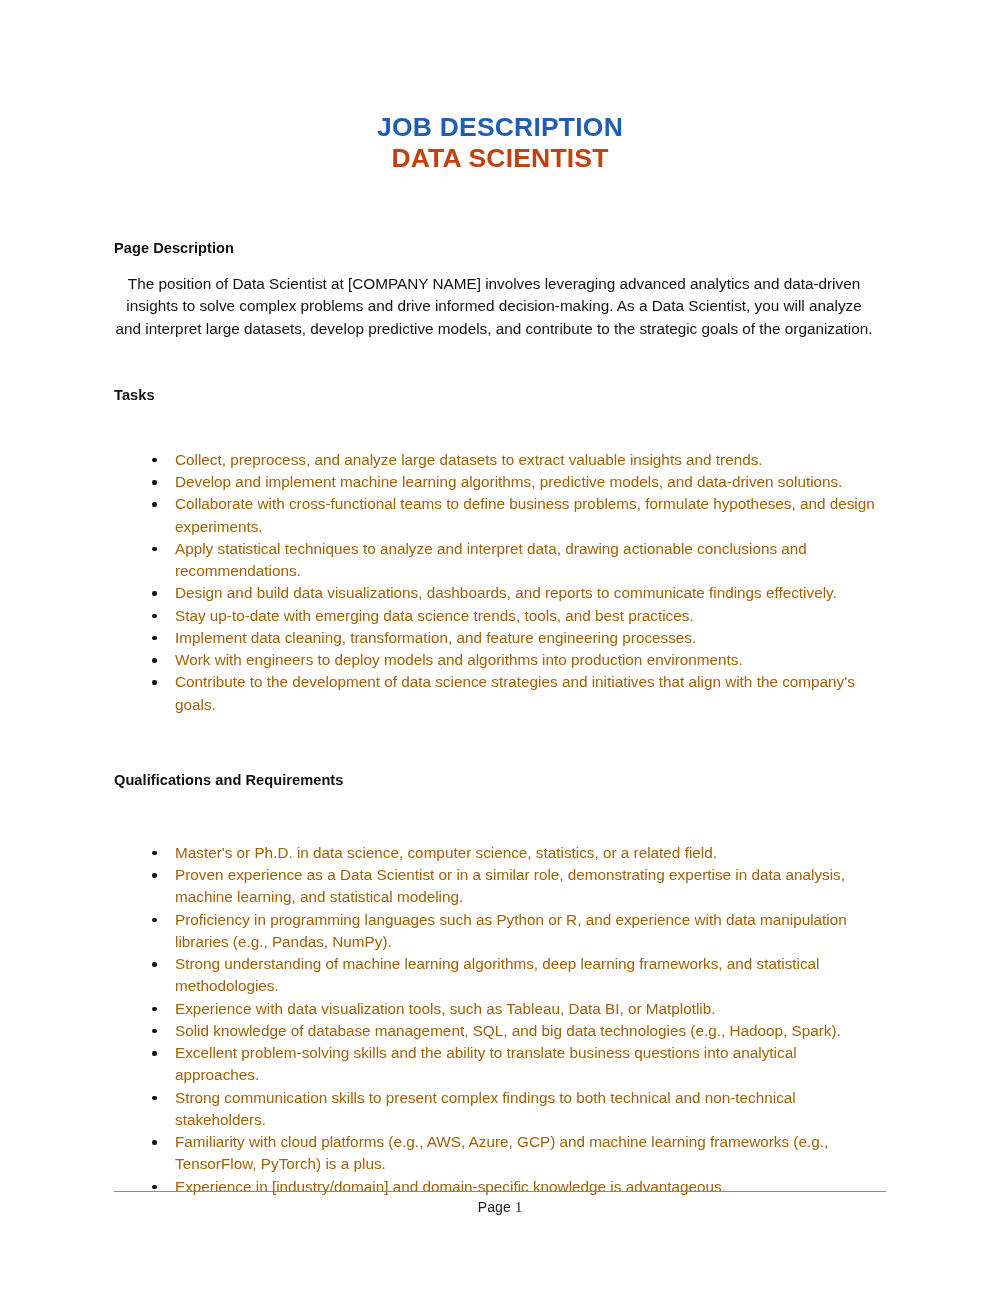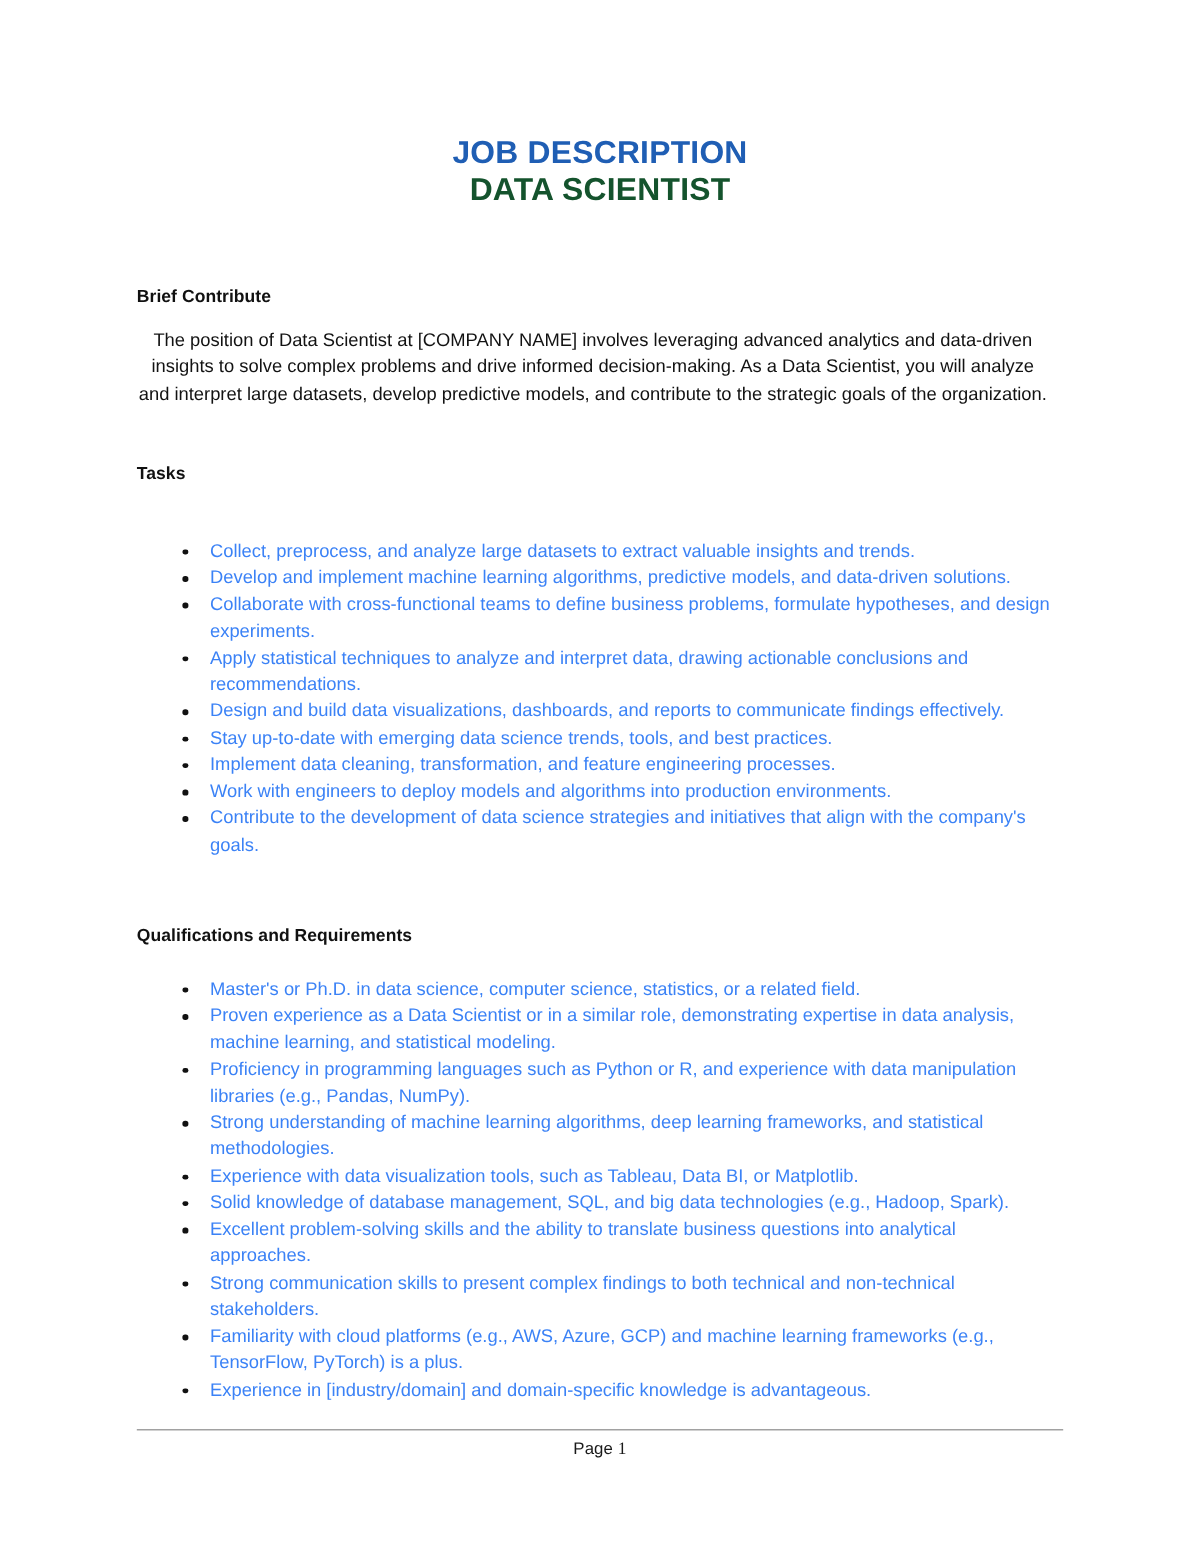--- a/index.html
+++ b/index.html
@@ -32,21 +32,21 @@
     text-align: center;
   }
   .doc-title {
     font-size: 26.5px;
     font-weight: bold;
     letter-spacing: 0.2px;
     line-height: 1.18;
     margin: 0;
   }
   .doc-title.blue { color: #1f5eb4; }
-  .doc-title.black { color: #14532d; }
+  .doc-title.black { color: #c2410c; }
 
   
   .content {
     position: absolute;
     left: 114px;
     top: 0;
     width: 762px;
   }
 
   h2.section-heading {
@@ -70,42 +70,42 @@
   ul.bullets {
     list-style: none;
     margin: 0;
     padding: 0;
   }
   ul.bullets > li {
     position: relative;
     padding-left: 61px;
     font-size: 15.3px;
     line-height: 1.455;
-    color: #3b82f6;
+    color: #a16207;
     margin: 0 0 0 0;
   }
   ul.bullets > li::before {
     content: "";
     position: absolute;
     left: 38px;
     top: 9px;
     width: 4.5px;
     height: 4.5px;
     border-radius: 50%;
     background: #111111;
   }
 
   .block-tasks  { position: absolute; left: 0; top: 386px;  width: 762px; }
   .block-tasks .list-wrap { margin-top: 44px; }
 
   .block-brief-heading { position: absolute; left: 0; top: 239px; }
   .block-brief-para    { position: absolute; left: 0; top: 273px; width: 760px; }
 
   .block-quals { position: absolute; left: 0; top: 771px; width: 762px; }
-  .block-quals .list-wrap { margin-top: 24px; }
+  .block-quals .list-wrap { margin-top: 52px; }
 
   
   .footer {
     position: absolute;
     left: 114px;
     top: 1191px;
     width: 772px;
   }
   .footer-rule {
     width: 100%;
@@ -129,21 +129,21 @@
 
 <div class="page">
 
   <div class="title-block">
     <div class="doc-title blue">JOB DESCRIPTION</div>
     <div class="doc-title black">DATA SCIENTIST</div>
   </div>
 
   <div class="content">
 
-    <h2 class="section-heading block-brief-heading">Brief Contribute</h2>
+    <h2 class="section-heading block-brief-heading">Page Description</h2>
 
     <p class="body-para block-brief-para">The position of Data Scientist at [COMPANY NAME] involves leveraging advanced analytics and data-driven insights to solve complex problems and drive informed decision-making. As a Data Scientist, you will analyze and interpret large datasets, develop predictive models, and contribute to the strategic goals of the organization.</p>
 
     <div class="block-tasks">
       <h2 class="section-heading">Tasks</h2>
       <div class="list-wrap">
         <ul class="bullets">
           <li>Collect, preprocess, and analyze large datasets to extract valuable insights and trends.</li>
           <li>Develop and implement machine learning algorithms, predictive models, and data-driven solutions.</li>
           <li>Collaborate with cross-functional teams to define business problems, formulate hypotheses, and design experiments.</li>

